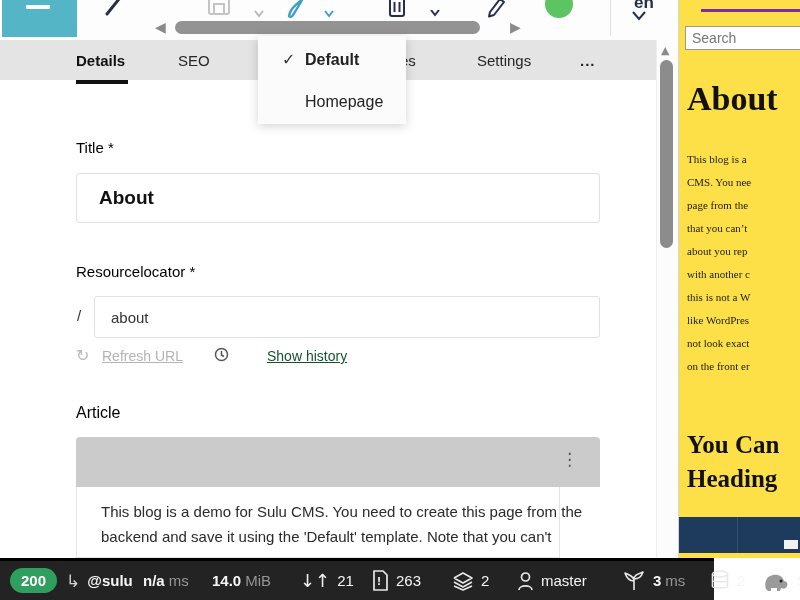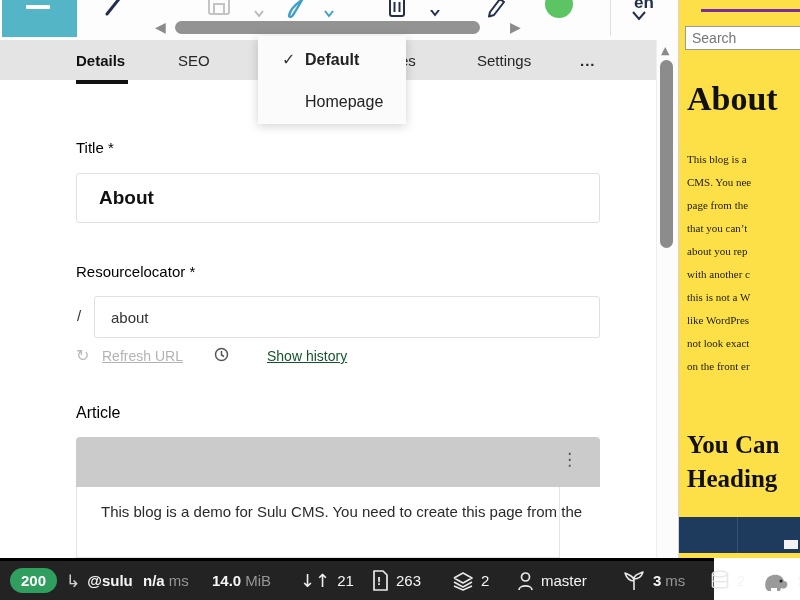--- a/index.html
+++ b/index.html
@@ -178,20 +178,21 @@
 </div>
 <a class="abs link" style="left:239px;top:348px;color:#14532d;margin-left:28px;">Show history</a>
 
 <div class="abs field-label" style="left:76px;top:404px;font-size:16px;">Article</div>
 
 <div class="abs editor-toolbar">
   <span class="kebab">⋮</span>
 </div>
 <div class="abs editor-body">
   <div class="editor-line" style="top:16px;">This blog is a demo for Sulu CMS. You need to create this page from the</div>
+  <div class="editor-line" style="top:41px;">backend and save it using the 'Default' template. Note that you can't</div>
 </div>
 
 <div class="abs vsb">
   <span class="vsb-up">▲</span>
   <div class="vsb-thumb"></div>
 </div>
 
 <div class="abs preview">
   <div class="pv-link-underline"></div>
   <input class="pv-search" placeholder="Search" style="">

